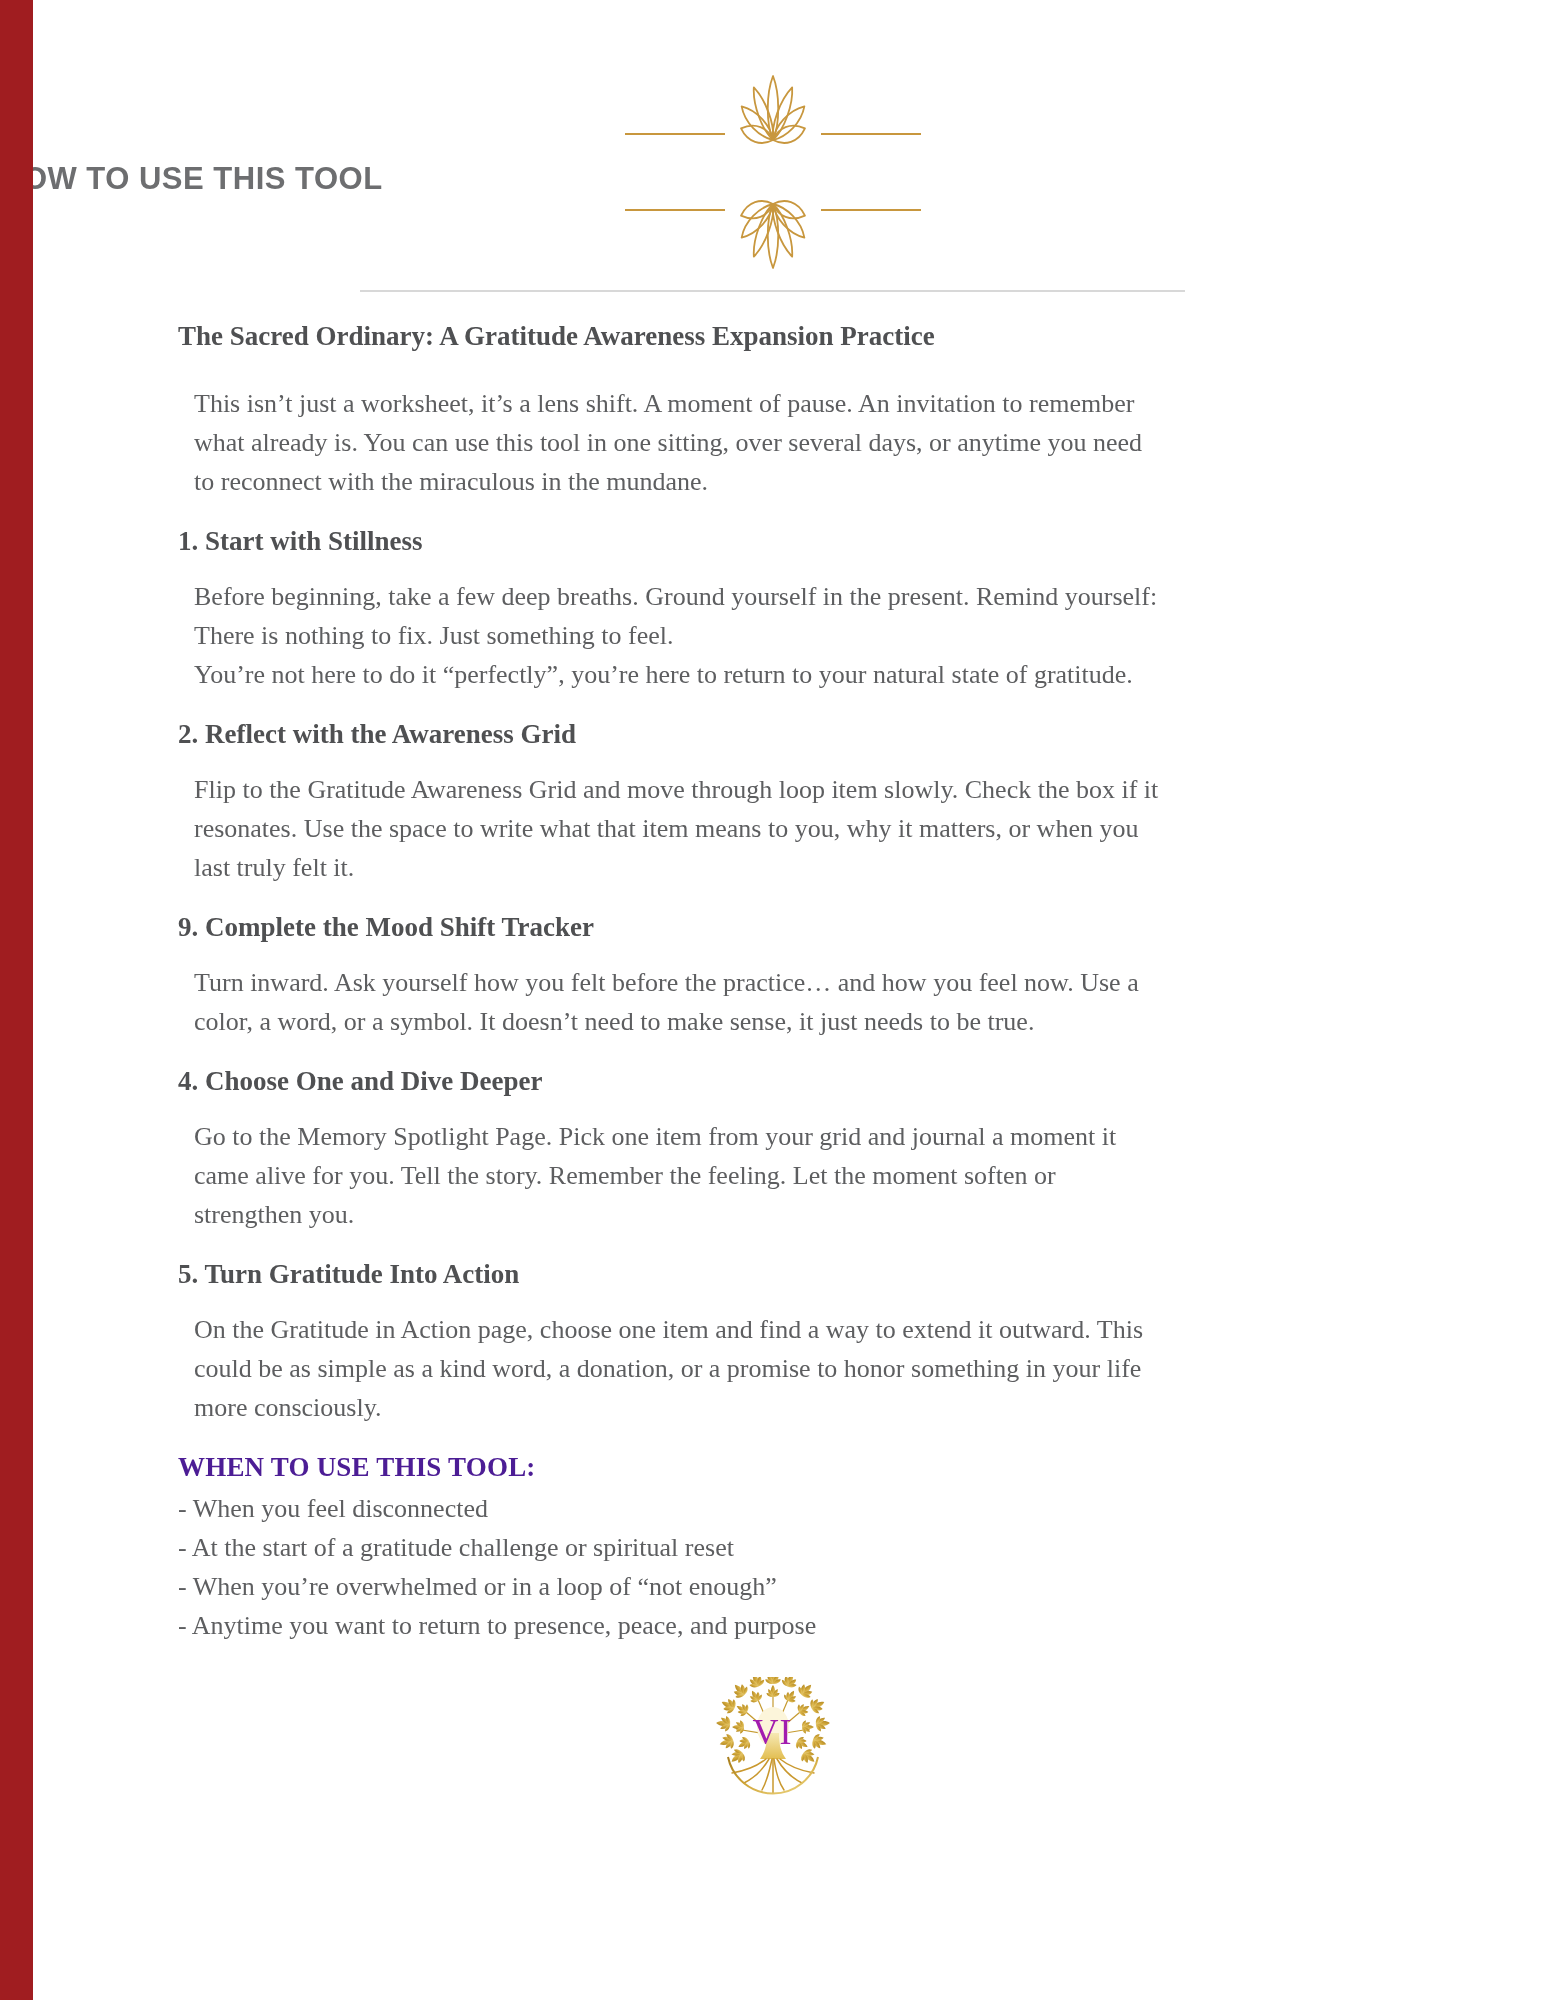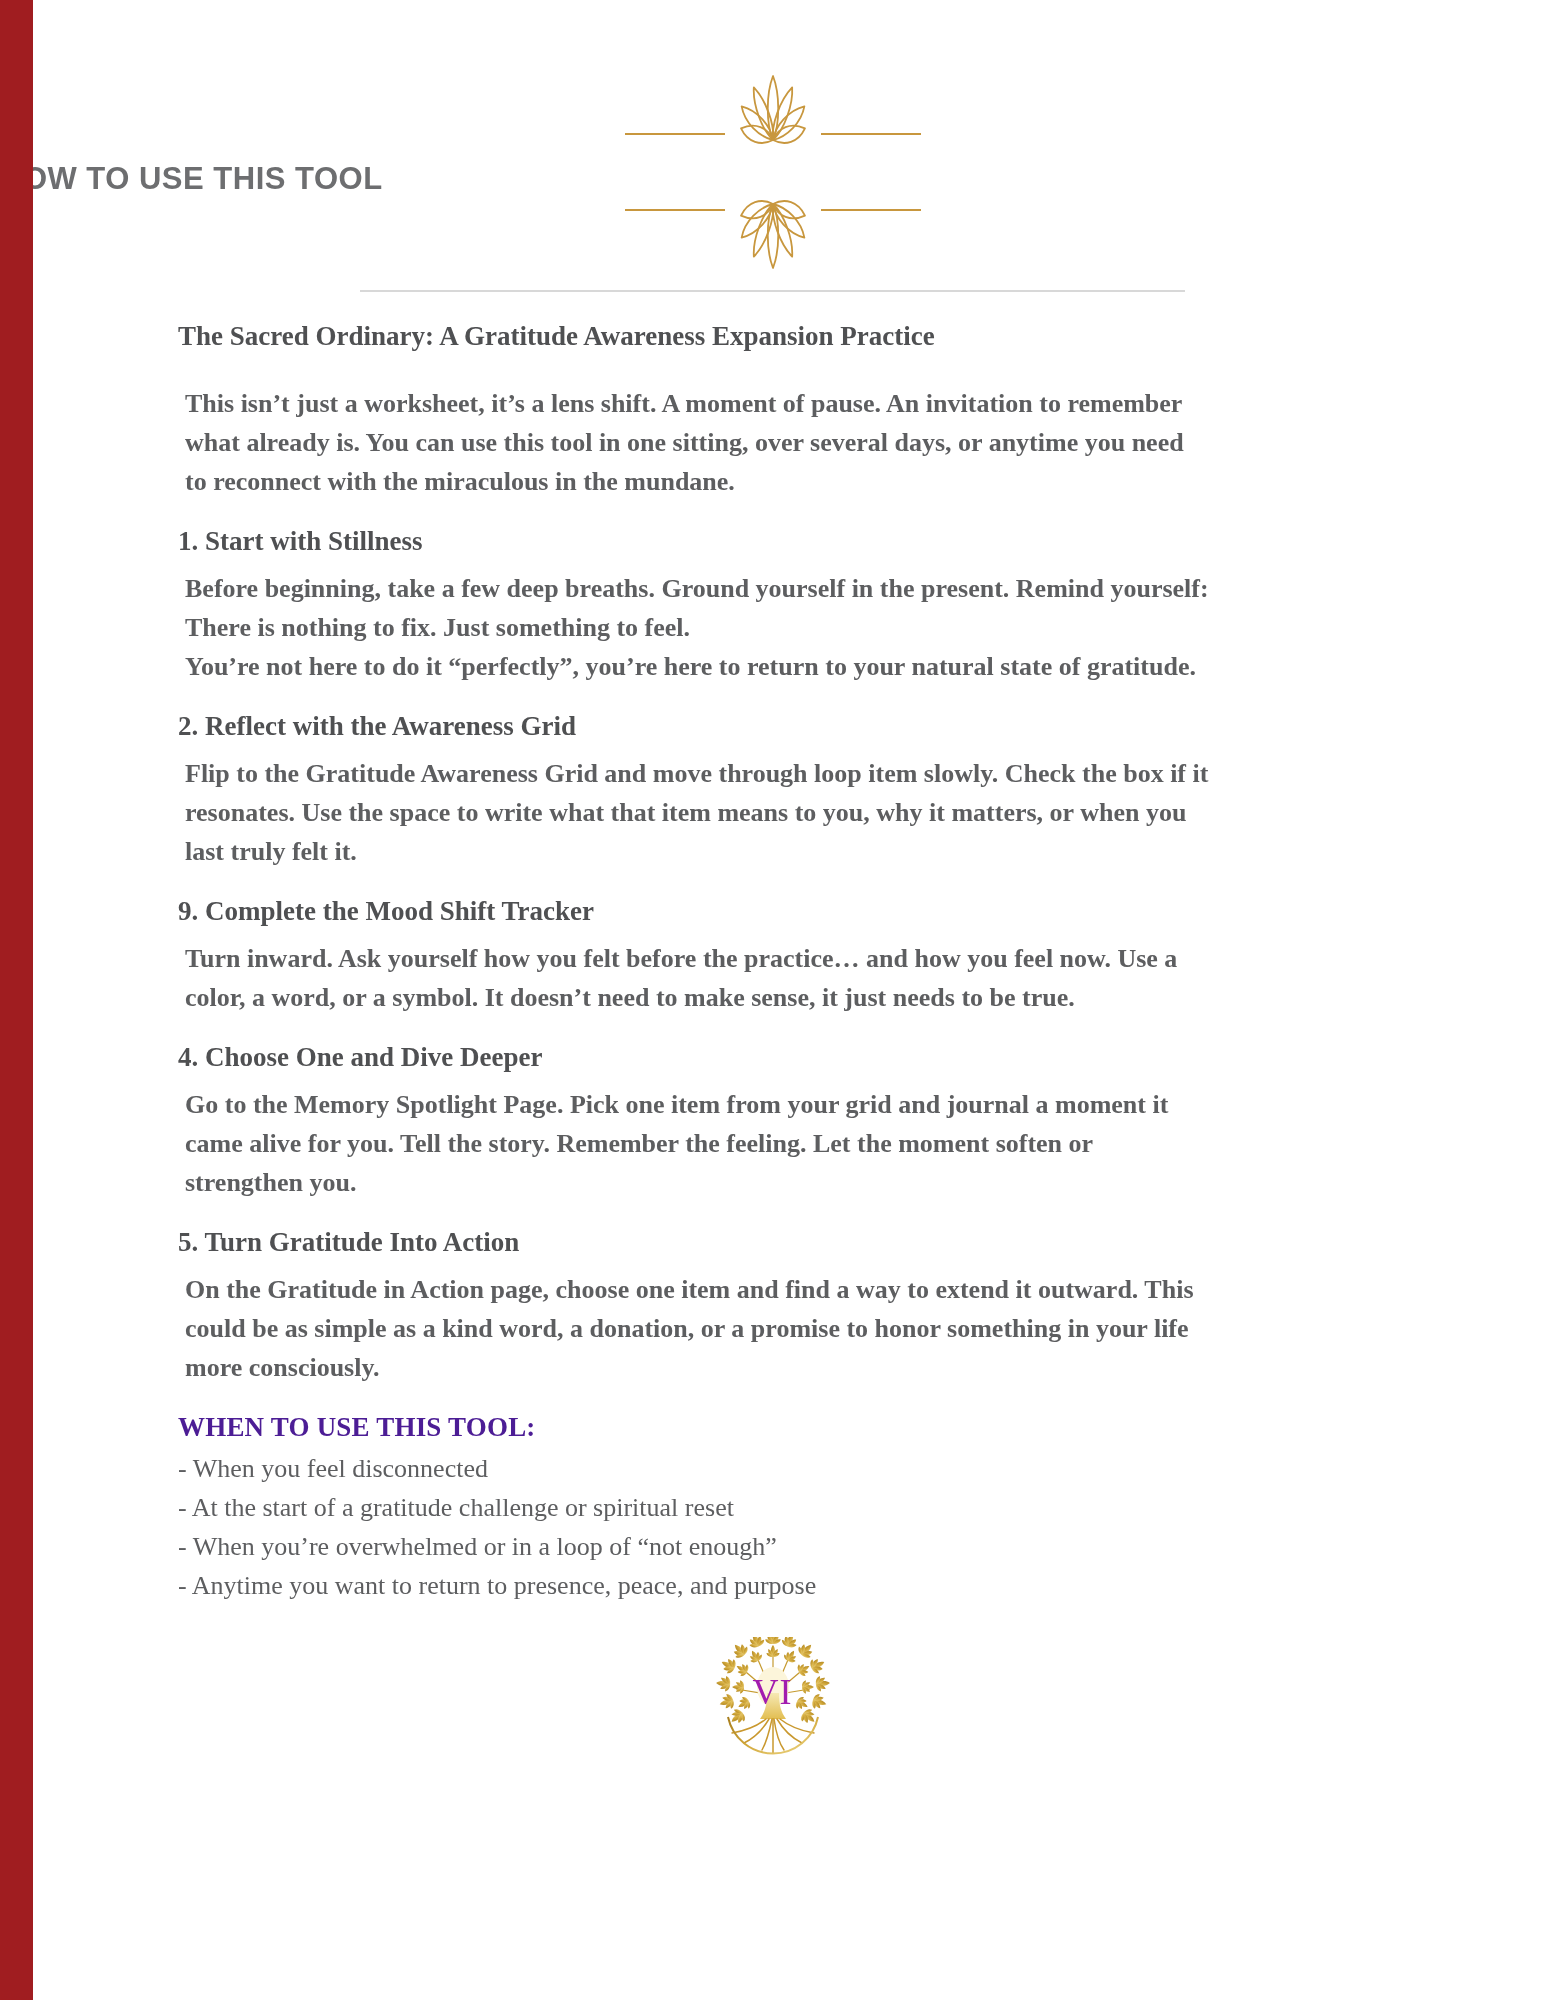--- a/index.html
+++ b/index.html
@@ -32,21 +32,21 @@
   }
   
   .content{
     margin-left:178px;width:1212px;
     color:#5D5E60;font-size:26px;line-height:39px;
   }
   .intro-heading{
     margin-top:24px;margin-bottom:28px;
     font-weight:bold;font-size:27px;line-height:40px;color:#4F5052;
   }
-  .para{white-space:pre-line;margin:7px;font-weight:bold;}
+  .para{white-space:pre-line;margin:16px;}
   .section{margin-top:20px;}
   .section-heading{
     font-weight:bold;font-size:27px;line-height:40px;color:#4F5052;
     margin:0 0 8px 0;
   }
   .when{margin-top:20px;}
   .when-heading{
     font-weight:bold;font-size:27px;line-height:40px;color:#4c1d95;
     margin:15px 0 2px 0;letter-spacing:.2px;
   }

